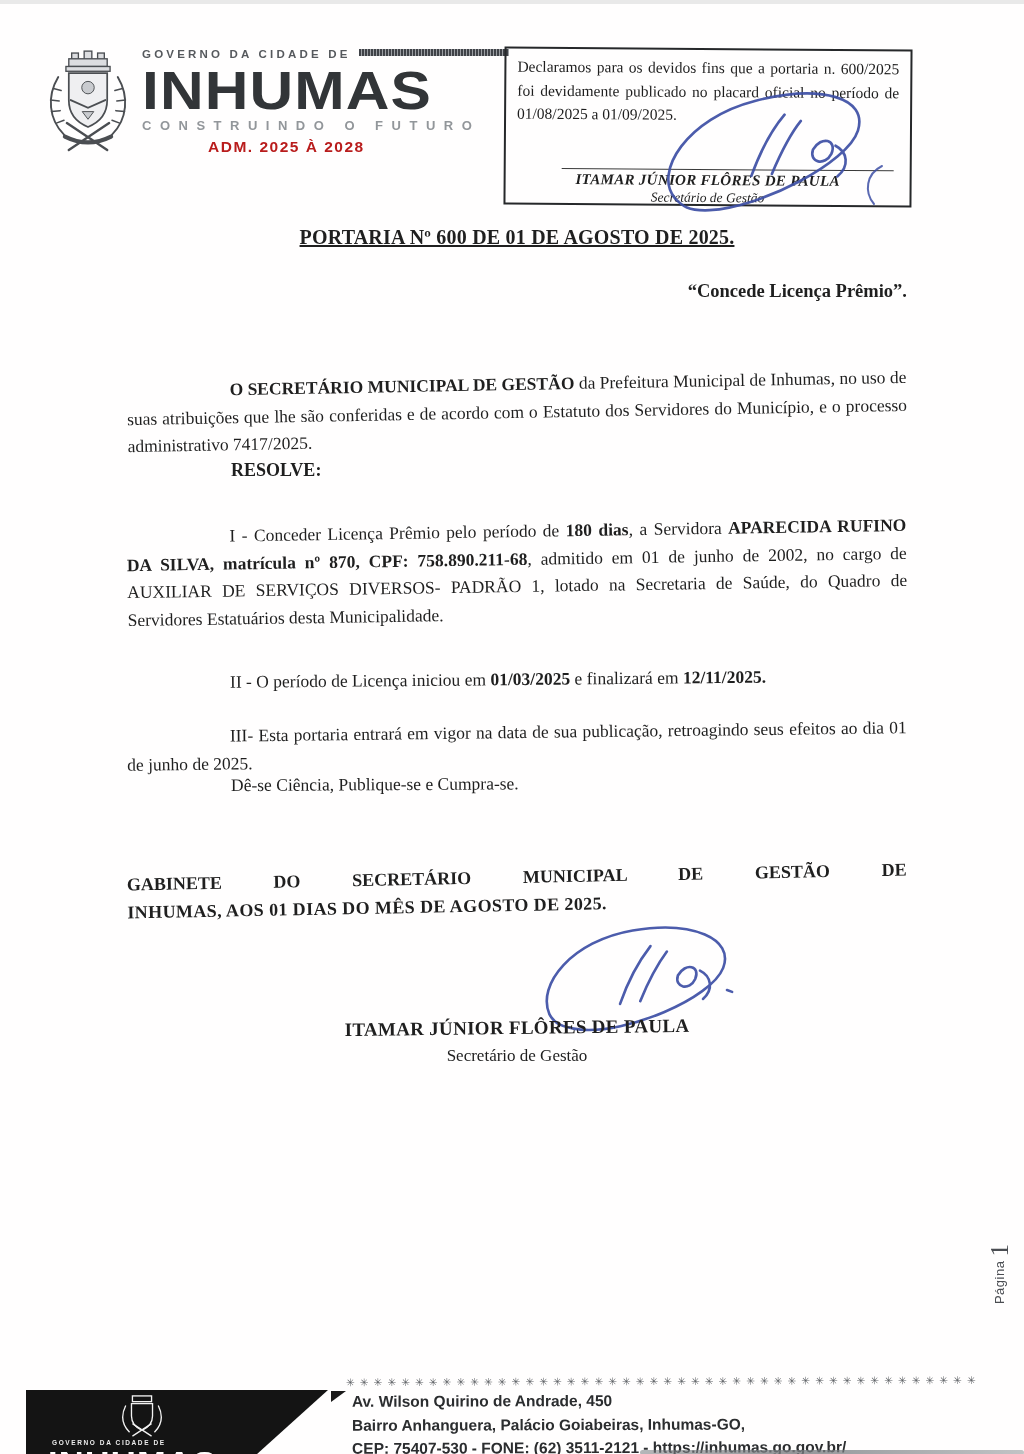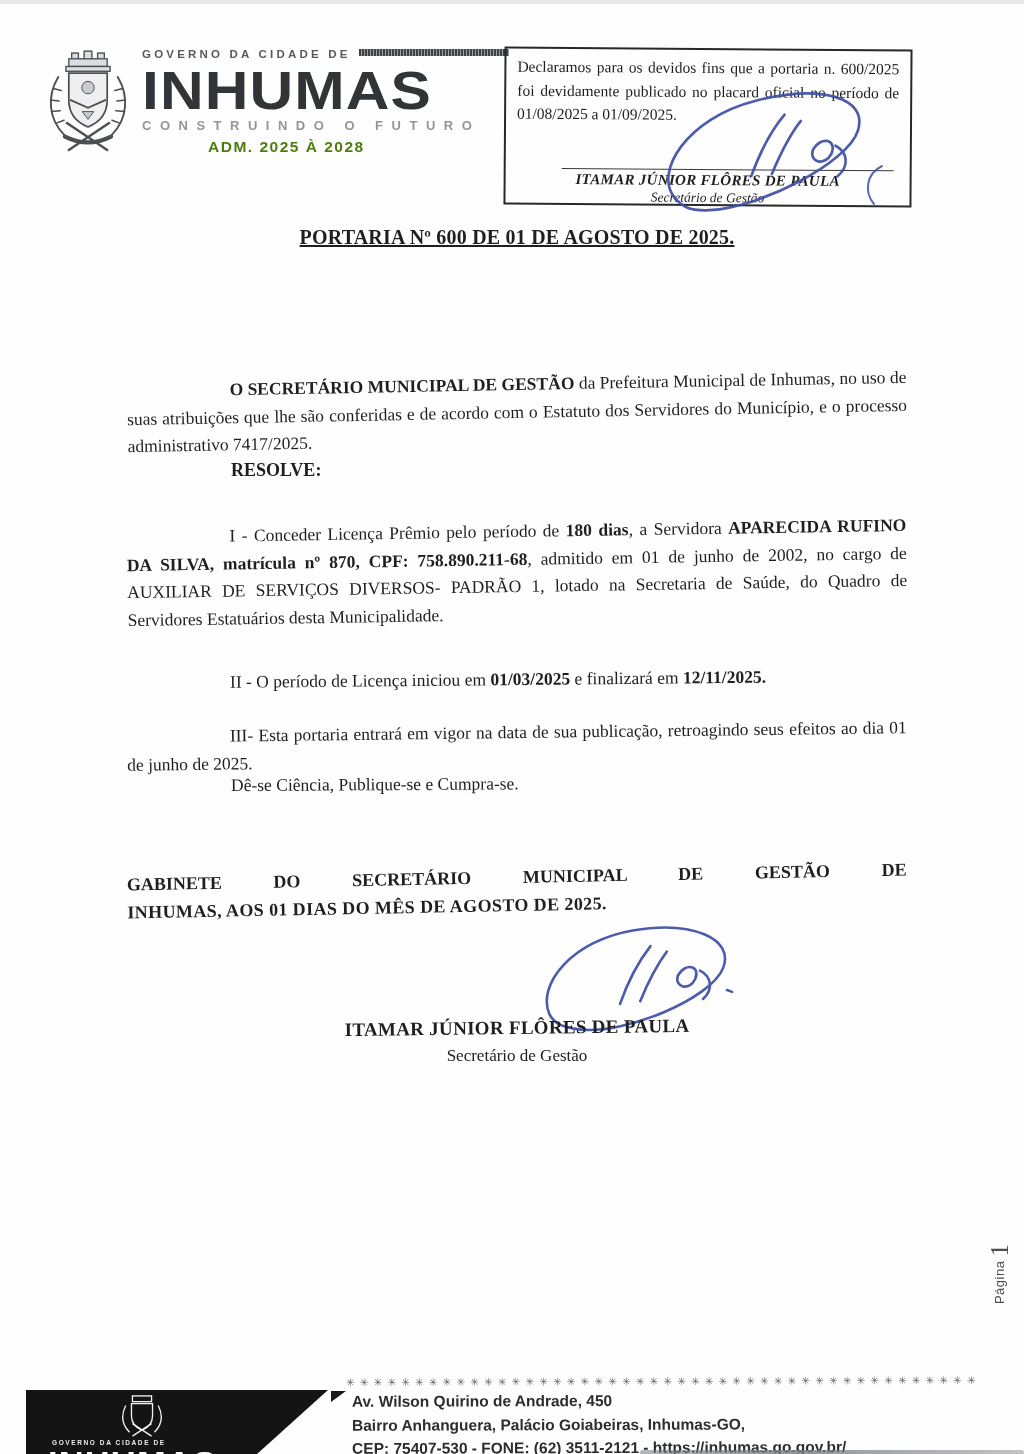--- a/index.html
+++ b/index.html
@@ -18,21 +18,21 @@
   .kicker-row{white-space:nowrap;}
   .kicker{font-family:"Liberation Sans",sans-serif;font-weight:700;font-size:11.5px;
     letter-spacing:3.2px;color:#56595d;}
   .kicker-bar{display:inline-block;vertical-align:middle;margin-left:8px;width:150px;height:7px;
     background:repeating-linear-gradient(90deg,#3f4247 0 2px,#9b9ea2 2px 3px);transform:translateY(-2px);}
   .brand{margin-top:1px;font-family:"Liberation Sans",sans-serif;font-weight:900;font-size:54px;
     line-height:54px;color:#323538;letter-spacing:1px;transform:scaleX(1.12);transform-origin:left;}
   .tagline{margin-top:1px;font-family:"Liberation Sans",sans-serif;font-weight:700;font-size:13px;
     letter-spacing:8.5px;color:#92969a;}
   .term{margin-top:5px;margin-left:66px;font-family:"Liberation Sans",sans-serif;font-weight:700;
-    font-size:15.5px;letter-spacing:1.5px;color:#4d7c0f;}
+    font-size:15.5px;letter-spacing:1.5px;color:#b91c1c;}
 
   
   .stamp{position:absolute;left:504px;top:44px;width:404px;height:154px;
     border:2.5px solid #26282a;transform:rotate(.4deg);}
   .stamp-text{position:absolute;left:11px;top:6px;width:382px;font-size:15.5px;line-height:23.5px;
     text-align:justify;color:#1e1e1e;}
   .stamp-rule{position:absolute;left:56px;width:332px;top:119px;border-top:1.7px solid #3a3a3a;}
   .stamp-name{position:absolute;left:0;right:0;top:122px;text-align:center;
     font-style:italic;font-weight:700;font-size:15px;letter-spacing:.3px;}
   .stamp-role{position:absolute;left:0;right:0;top:140px;text-align:center;font-style:italic;font-size:13.5px;}
@@ -130,20 +130,21 @@
         <path d="M178,62 c8,-14 24,-10 18,4 c-6,12 -22,9 -18,-4"></path>
         <path d="M200,58 c12,6 14,20 2,30"></path>
       </g>
     </svg>
   </div>
   <svg class="pen-mark" viewBox="0 0 30 46">
     <path d="M24,4 C8,12 6,30 16,42" fill="none" stroke="#3d4fa5" stroke-width="2" stroke-linecap="round" opacity=".85"></path>
   </svg>
 
   <div class="doc abs title">PORTARIA Nº 600 DE 01 DE AGOSTO DE 2025.</div>
+  <div class="doc abs subject">“Concede Licença Prêmio”.</div>
 
   <p class="doc abs preamble"><span class="b">O SECRETÁRIO MUNICIPAL DE GESTÃO</span><span> da Prefeitura Municipal de Inhumas, no uso de suas atribuições que lhe são conferidas e de acordo com o Estatuto dos Servidores do Município, e o processo administrativo 7417/2025.</span></p>
 
   <div class="doc abs resolve">RESOLVE:</div>
 
   <p class="doc abs item-i"><span>I - Conceder Licença Prêmio pelo período de </span><span class="b">180 dias</span><span>, a Servidora </span><span class="b">APARECIDA RUFINO DA SILVA, matrícula nº 870, CPF: 758.890.211-68</span><span>, admitido em 01 de junho de 2002, no cargo de AUXILIAR DE SERVIÇOS DIVERSOS- PADRÃO 1, lotado na Secretaria de Saúde, do Quadro de Servidores Estatuários desta Municipalidade.</span></p>
 
   <p class="doc abs item-ii"><span>II - O período de Licença iniciou em </span><span class="b">01/03/2025</span><span> e finalizará em </span><span class="b">12/11/2025.</span></p>
 
   <p class="doc abs item-iii">III- Esta portaria entrará em vigor na data de sua publicação, retroagindo seus efeitos ao dia 01 de junho de 2025.</p>

